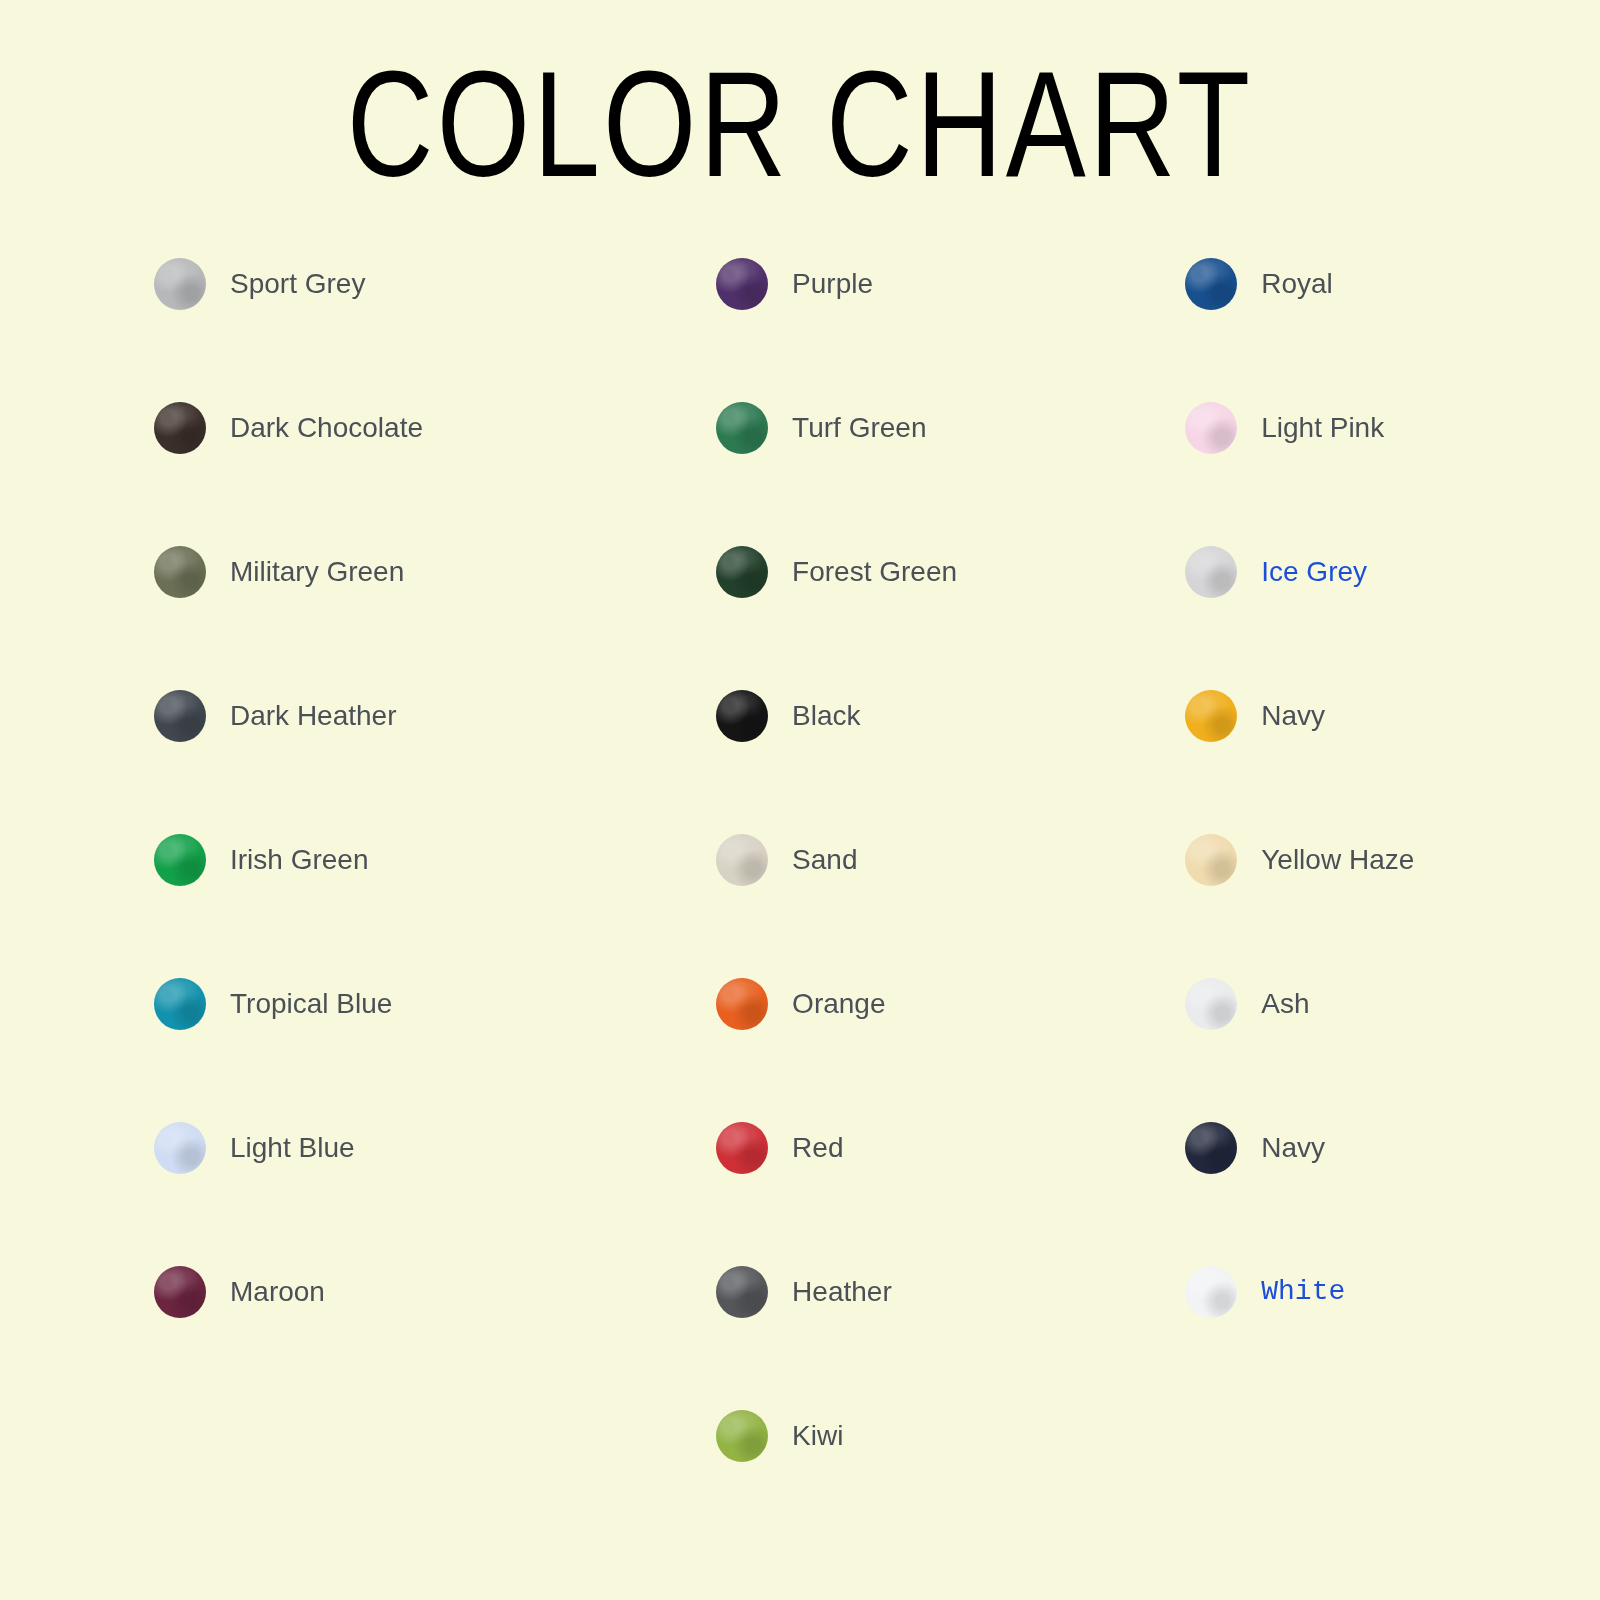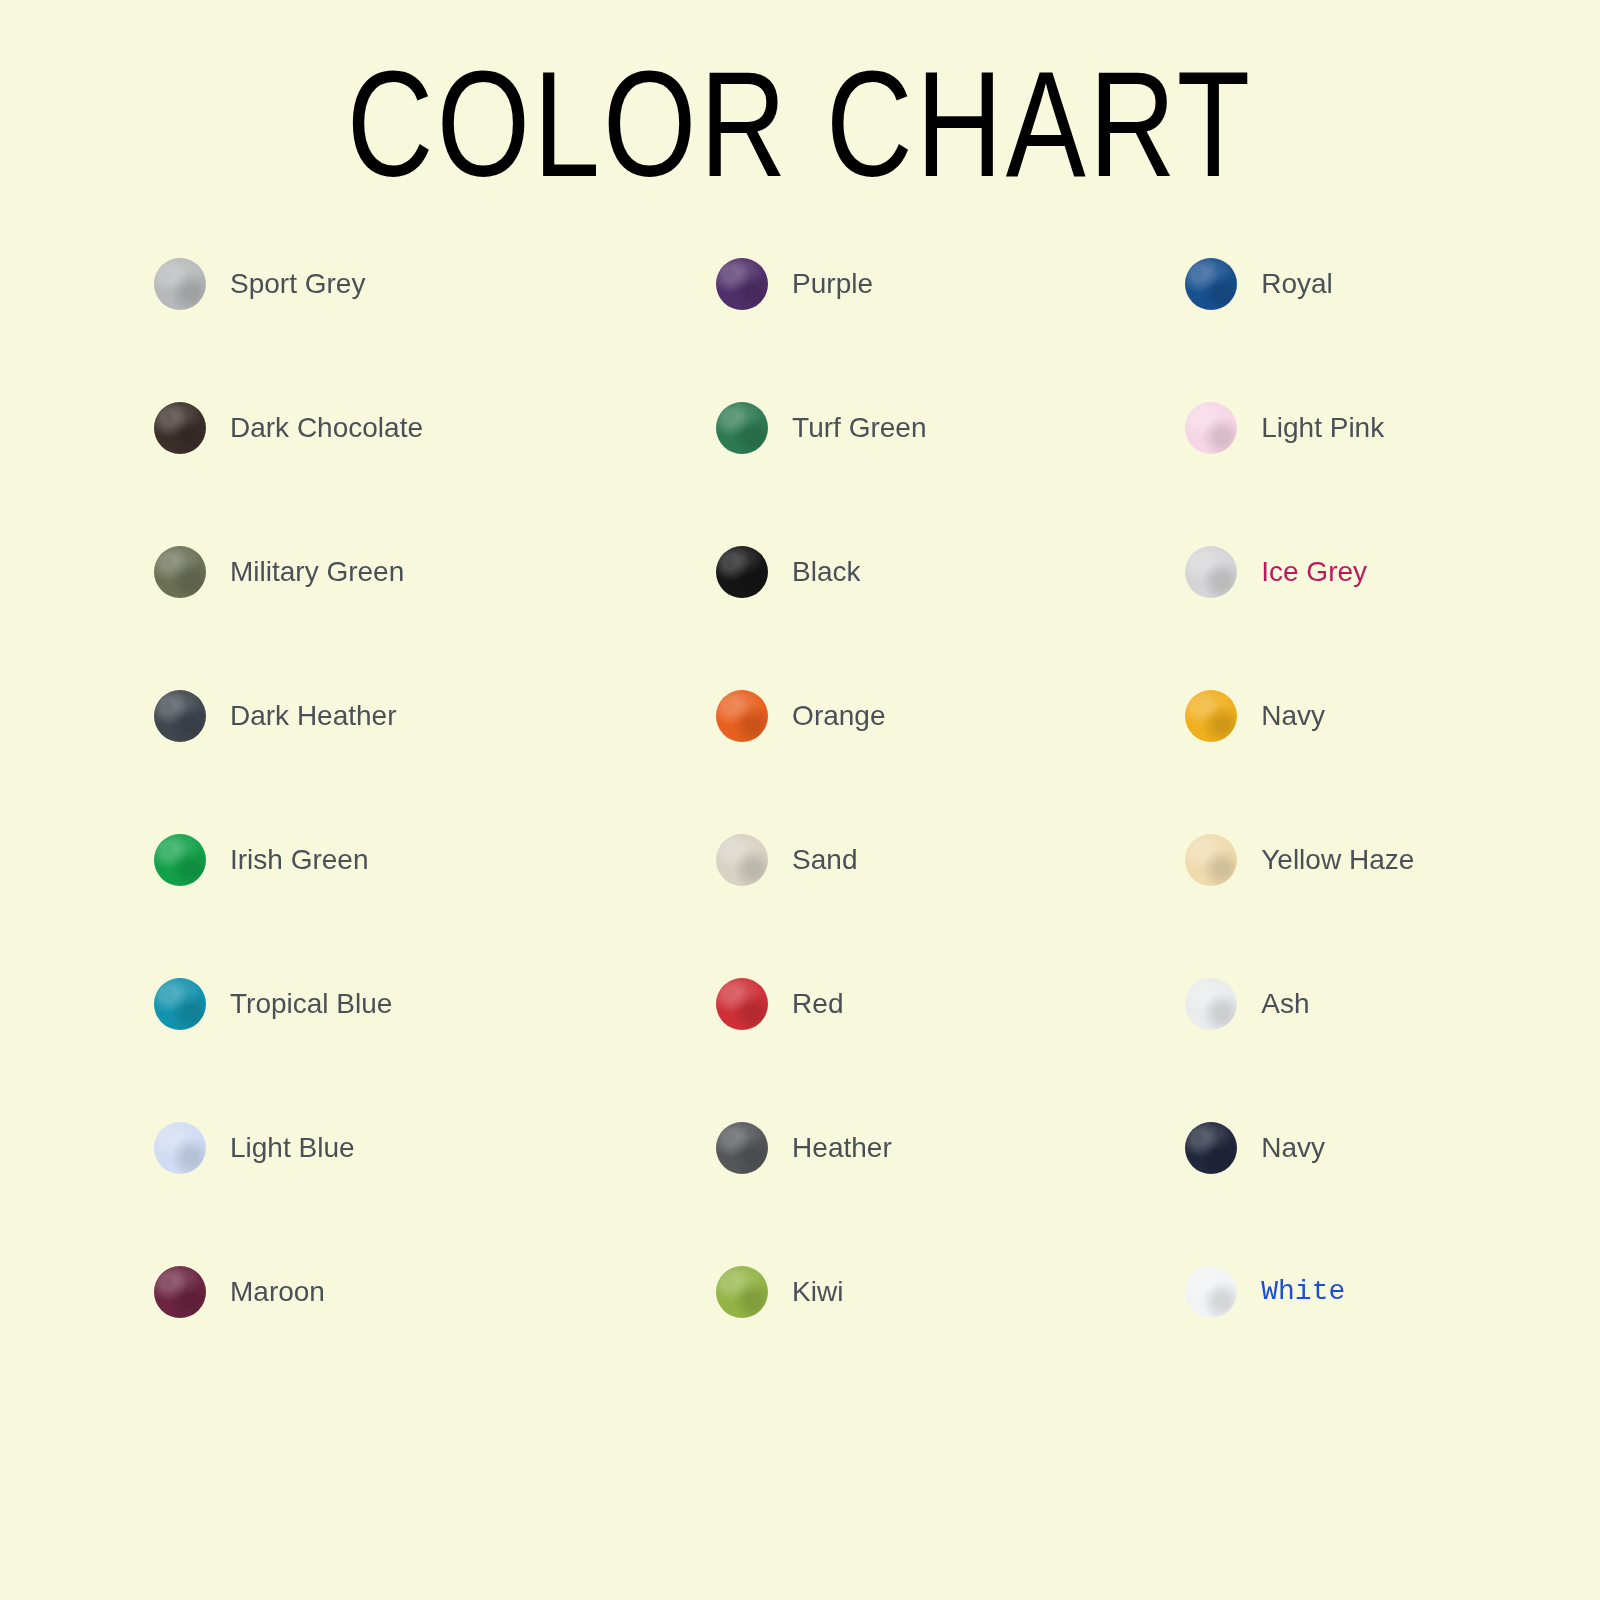--- a/index.html
+++ b/index.html
@@ -139,32 +139,36 @@
     <div class="column col-2">
         <div class="swatch-row">
           <div class="swatch" style="background: rgb(80, 48, 106);"></div>
           <div class="swatch-label" style="color: rgb(75, 80, 87); text-align: center;">Purple</div>
         </div>
         <div class="swatch-row">
           <div class="swatch" style="background: rgb(45, 122, 82);"></div>
           <div class="swatch-label" style="color: rgb(75, 80, 87);">Turf Green</div>
         </div>
         <div class="swatch-row">
+          <div class="swatch" style="background: rgb(35, 64, 44);"></div>
+          <div class="swatch-label" style="color: rgb(75, 80, 87);">Forest Green</div>
+        </div>
+        <div class="swatch-row">
           <div class="swatch" style="background: rgb(21, 21, 21);"></div>
           <div class="swatch-label" style="color: rgb(75, 80, 87);">Black</div>
         </div>
         <div class="swatch-row">
+          <div class="swatch" style="background: rgb(216, 210, 196);"></div>
+          <div class="swatch-label" style="color: rgb(75, 80, 87);">Sand</div>
+        </div>
+        <div class="swatch-row">
           <div class="swatch" style="background: rgb(232, 96, 31);"></div>
           <div class="swatch-label" style="color: rgb(75, 80, 87);">Orange</div>
         </div>
         <div class="swatch-row">
-          <div class="swatch" style="background: rgb(216, 210, 196);"></div>
-          <div class="swatch-label" style="color: rgb(75, 80, 87);">Sand</div>
-        </div>
-        <div class="swatch-row">
           <div class="swatch" style="background: rgb(207, 48, 56);"></div>
           <div class="swatch-label" style="color: rgb(75, 80, 87);">Red</div>
         </div>
         <div class="swatch-row">
           <div class="swatch" style="background: rgb(84, 86, 90);"></div>
           <div class="swatch-label" style="color: rgb(75, 80, 87);">Heather</div>
         </div>
         <div class="swatch-row">
           <div class="swatch" style="background: rgb(147, 180, 69);"></div>
           <div class="swatch-label" style="color: rgb(75, 80, 87);">Kiwi</div>
@@ -174,21 +178,21 @@
         <div class="swatch-row">
           <div class="swatch" style="background: rgb(24, 80, 143);"></div>
           <div class="swatch-label" style="color: rgb(75, 80, 87);">Royal</div>
         </div>
         <div class="swatch-row">
           <div class="swatch" style="background: rgb(246, 214, 230);"></div>
           <div class="swatch-label" style="color: rgb(75, 80, 87);">Light Pink</div>
         </div>
         <div class="swatch-row">
           <div class="swatch" style="background: rgb(213, 213, 215);"></div>
-          <div class="swatch-label" style="color: #be185d;">Ice Grey</div>
+          <div class="swatch-label" style="color: #1d4ed8;">Ice Grey</div>
         </div>
         <div class="swatch-row">
           <div class="swatch" style="background: rgb(240, 175, 29);"></div>
           <div class="swatch-label" style="color: rgb(75, 80, 87);">Navy</div>
         </div>
         <div class="swatch-row">
           <div class="swatch" style="background: rgb(240, 219, 174);"></div>
           <div class="swatch-label" style="color: rgb(75, 80, 87);">Yellow Haze</div>
         </div>
         <div class="swatch-row">

